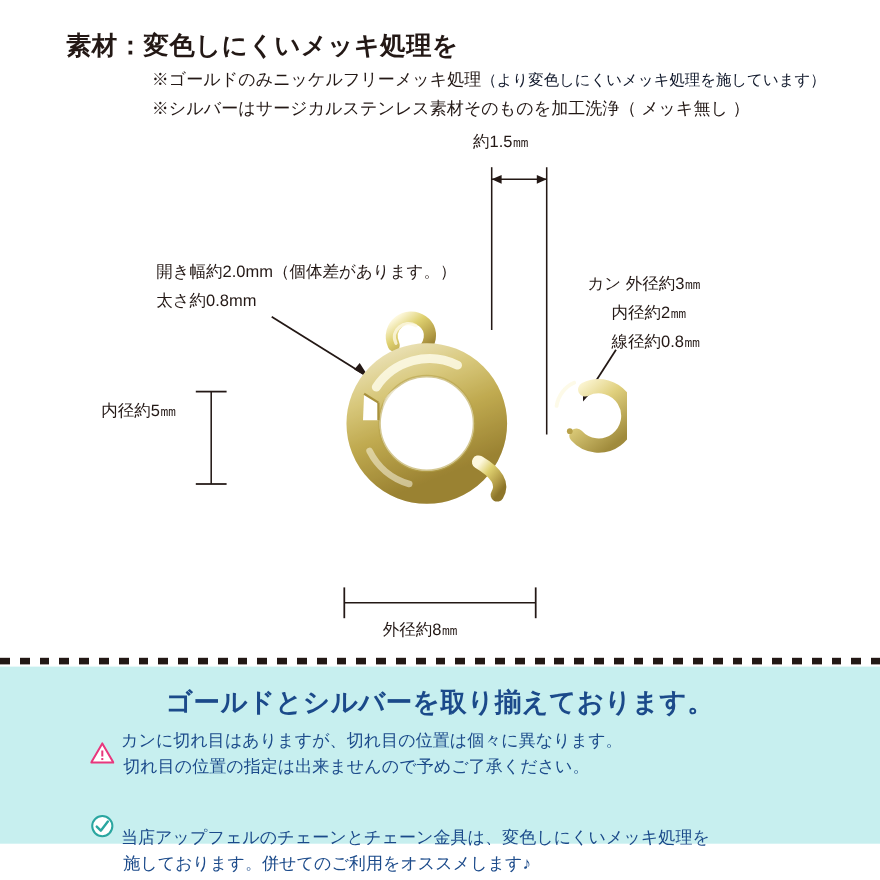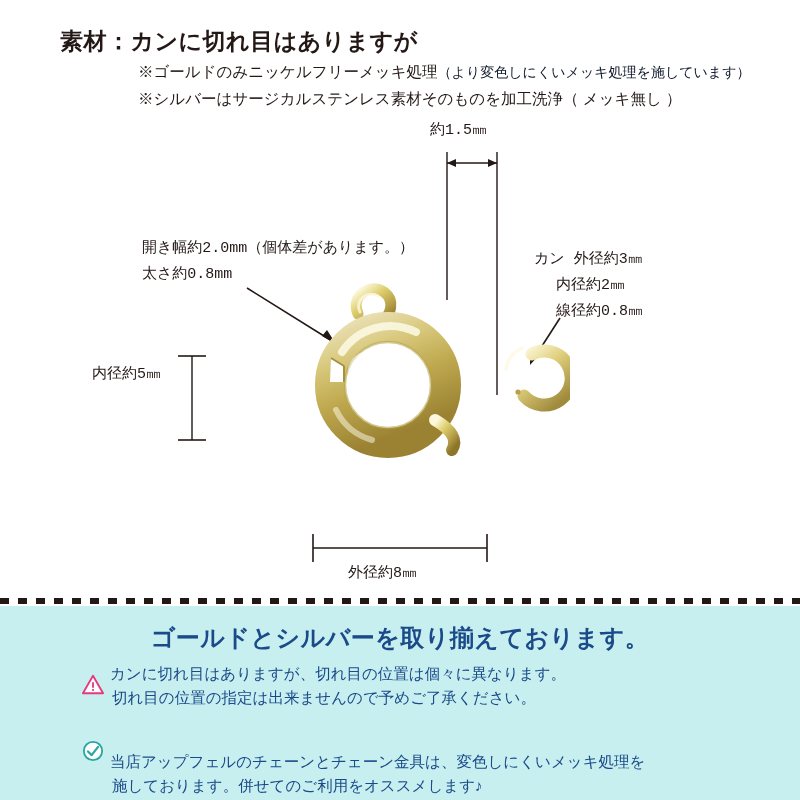--- a/index.html
+++ b/index.html
@@ -47,21 +47,20 @@
     font-size: 15.5px;
     white-space: nowrap;
   }
 
   
   .lbl {
     position: absolute;
     font-size: 15px;
     white-space: nowrap;
     color: #231815;
-    font-family: Liberation Mono, monospace;
   }
   .lbl-15 { left: 430px; top: 120px; }
   .lbl-open { left: 142px; top: 238px; }
   .lbl-thick { left: 142px; top: 264px; }
   .lbl-inner5 { left: 92px; top: 364px; }
   .lbl-outer8 { left: 348px; top: 563px; }
   .lbl-kan1 { left: 534px; top: 249px; }
   .lbl-kan2 { left: 556px; top: 275px; }
   .lbl-kan3 { left: 556px; top: 301px; }
 
@@ -91,21 +90,21 @@
     height: 6px;
     background-image: repeating-linear-gradient(to right, #231815 0px, #231815 9px, transparent 9px, transparent 18px);
   }
 
   
   .bottom {
     position: absolute;
     left: 0;
     top: 606px;
     width: 800px;
-    height: 194px;
+    height: 161px;
     background: #c7efef;
     text-decoration: underline;
   }
   .bottom-title {
     position: absolute;
     left: 0;
     top: 16px;
     width: 800px;
     text-align: center;
     font-size: 24px;
@@ -130,21 +129,21 @@
   .note1-icon { left: 82px; top: 68px; }
   .note2-icon { left: 82px; top: 134px; }
   .note-ind { display: block; }
   .note-ind2 { display: block; padding-left: 2px; }
 </style>
 </head>
 <body>
 
 <div class="page">
 
-  <div class="spec-head">素材：カンに切れ目はありますが</div>
+  <div class="spec-head">素材：変色しにくいメッキ処理を</div>
 
   <div class="spec-line1">
     <span>※ゴールドのみニッケルフリーメッキ処理</span><span class="hl">（より変色しにくいメッキ処理を施しています）</span>
   </div>
 
   <div class="spec-line2">※シルバーはサージカルステンレス素材そのものを加工洗浄（ メッキ無し ）</div>
 
   <svg class="dims" viewBox="0 0 800 600">
 
     <line x1="447" y1="152" x2="447" y2="300" stroke="#231815" stroke-width="1.4"></line>

